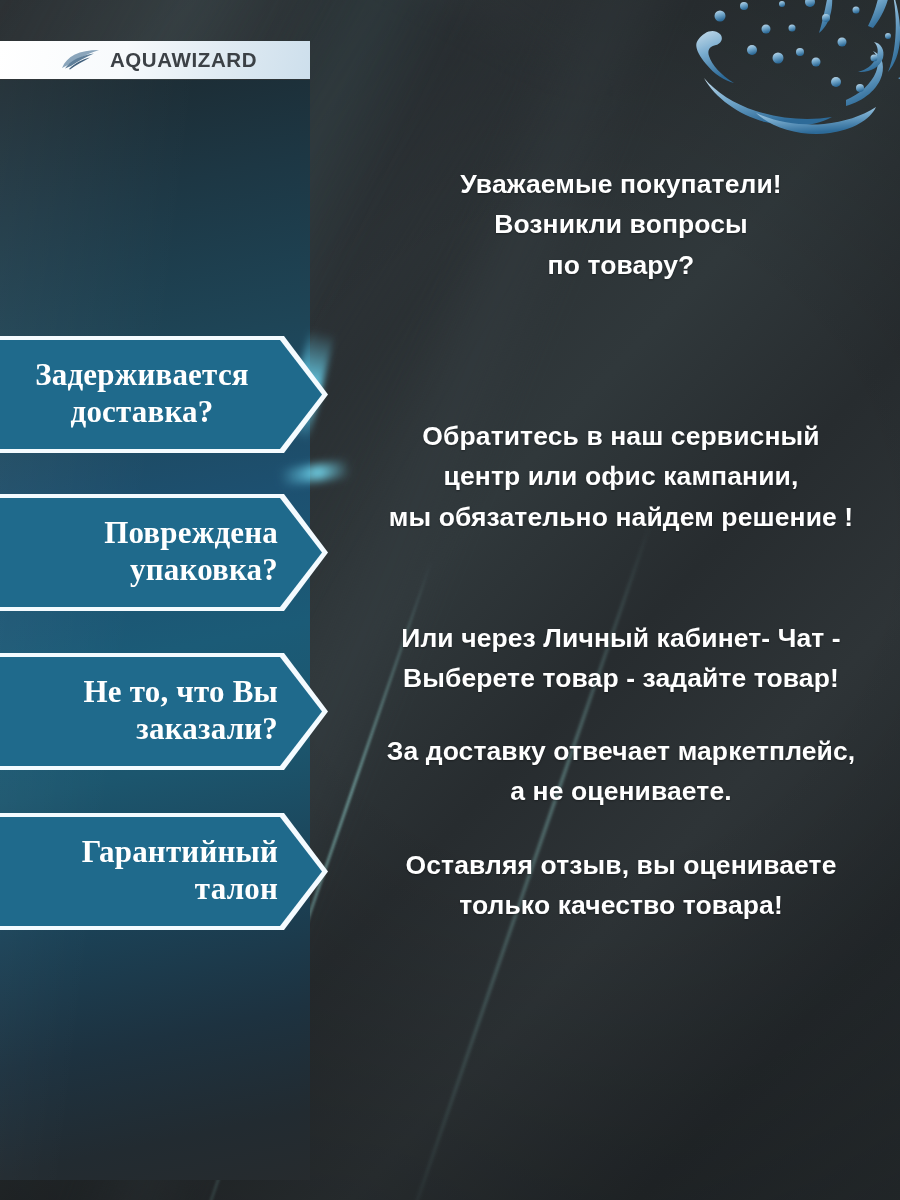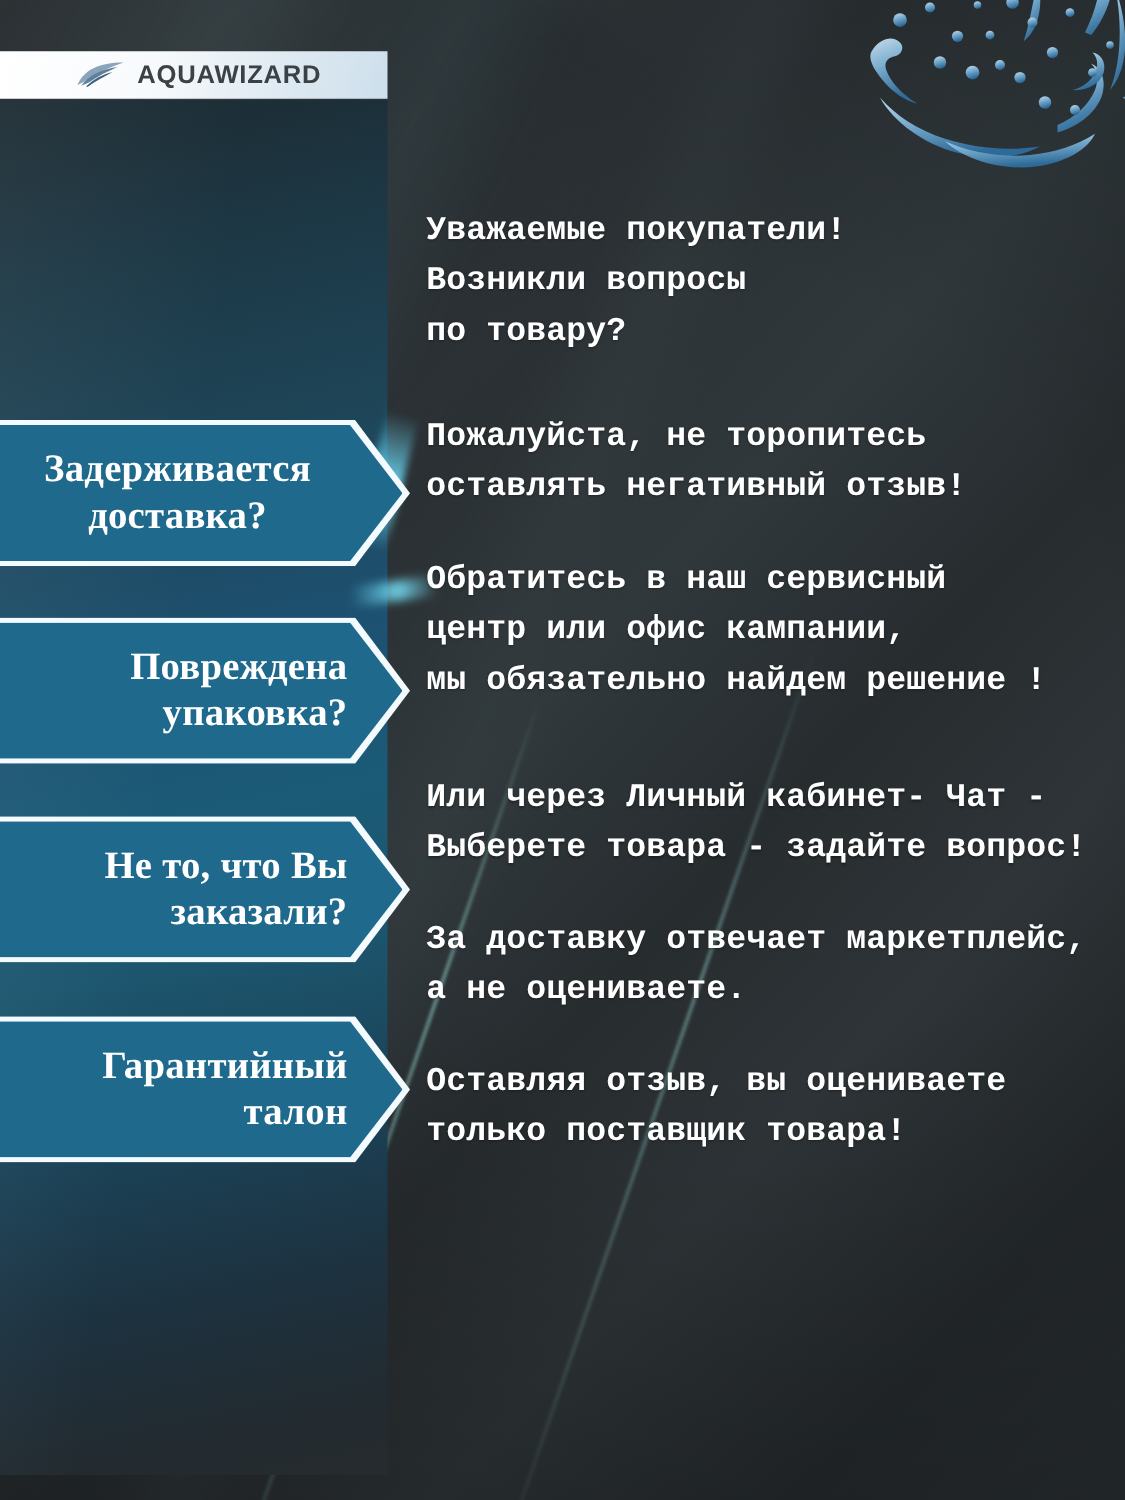--- a/index.html
+++ b/index.html
@@ -186,23 +186,23 @@
     -webkit-clip-path: polygon(0 0, 292px 0, 336px 50%, 292px 100%, 0 100%);
     clip-path: polygon(0 0, 292px 0, 336px 50%, 292px 100%, 0 100%);
   }
   .tab-text-1 { text-align: center; }
 
   
   .msg {
     position: absolute;
     right: 22px;
     width: 560px;
-    text-align: left;
+    text-align: center;
     color: #ffffff;
-    font-family: Liberation Mono, monospace;
+    font-family: Liberation Sans, sans-serif;
     font-weight: 700;
     font-size: 26.5px;
     line-height: 1.52;
     letter-spacing: 0.1px;
     text-shadow: 0 1px 2px rgba(0,0,0,0.35);
     white-space: pre-line;
   }
 </style>
 </head>
 <body>
@@ -284,25 +284,23 @@
   <div class="tab" style="top:657px;height:109px;">Не то, что
 Вы заказали?</div>
 
   <div class="tab-outline" style="top:813px;height:117px;"></div>
   <div class="tab" style="top:817px;height:109px;">Гарантийный
 талон</div>
 
   <div class="msg" style="top:164px;">Уважаемые покупатели!
 Возникли вопросы
 по товару?</div>
-  <div class="msg" style="top:329px;">Пожалуйста, не торопитесь
-оставлять негативный отзыв!</div>
-  <div class="msg" style="top:443px;">Обратитесь в наш сервисный
+  <div class="msg" style="top:416px;">Обратитесь в наш сервисный
 центр или офис кампании,
 мы обязательно найдем решение !</div>
   <div class="msg" style="top:618px;">Или через Личный кабинет- Чат -
-Выберете товара - задайте вопрос!</div>
+Выберете товар - задайте товар!</div>
   <div class="msg" style="top:731px;">За доставку отвечает маркетплейс,
 а не оцениваете.</div>
   <div class="msg" style="top:845px;">Оставляя отзыв, вы оцениваете
-только  поставщик товара!</div>
+только  качество товара!</div>
 
 </div>
 
 </body></html>

